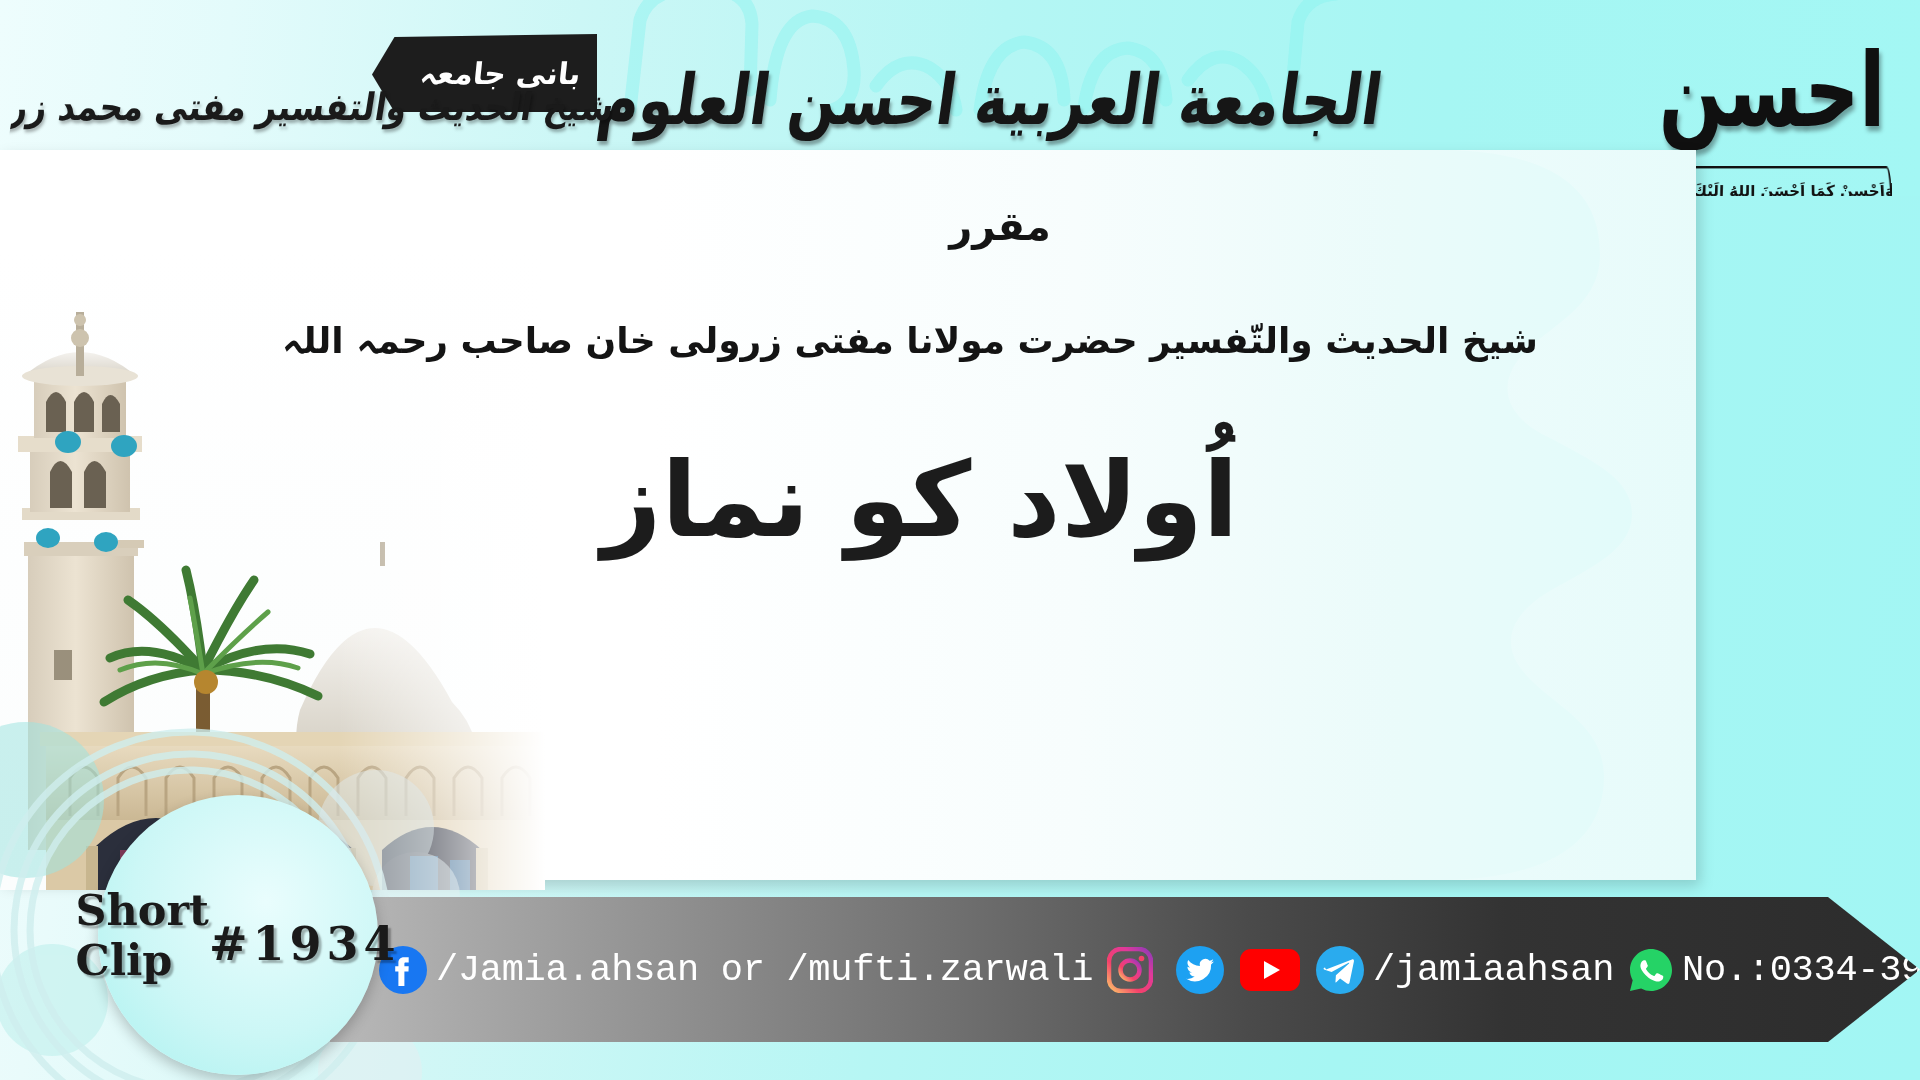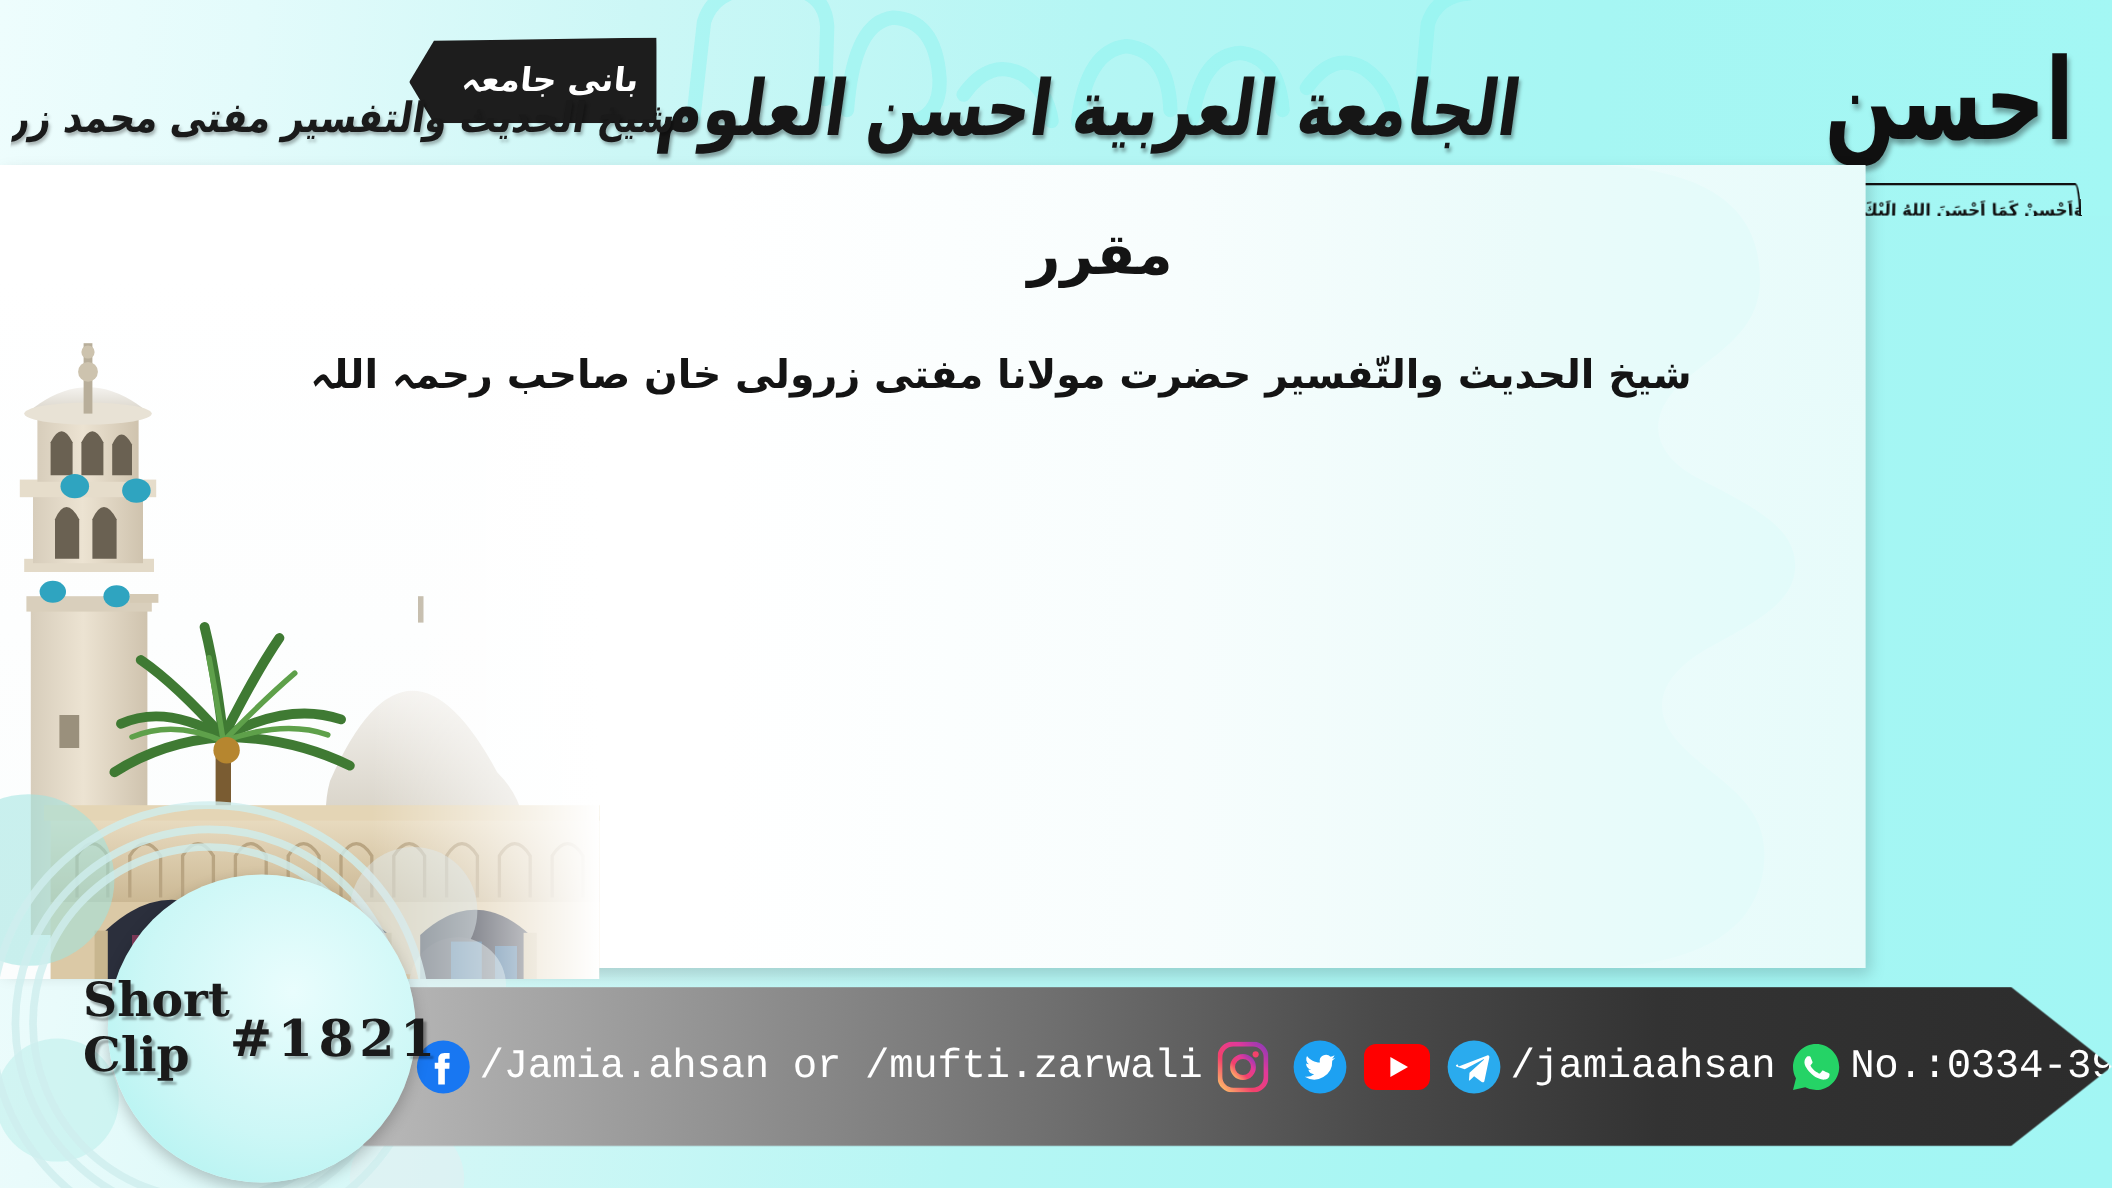--- a/index.html
+++ b/index.html
@@ -103,21 +103,21 @@
   .mosque svg{display:block;}
 
   
   .deco{position:absolute;left:-60px;top:700px;width:520px;height:400px;pointer-events:none;}
 
   
   .muqarrar{
     position:absolute;left:640px;top:205px;width:720px;
     text-align:center;direction:rtl;
     font-family:"DejaVu Sans",sans-serif;
-    font-size:52px;font-weight:bold;color:#141414;
+    font-size:40px;font-weight:bold;color:#141414;
     line-height:1.05;
   }
   .subline{
     position:absolute;left:230px;top:320px;width:1360px;
     text-align:center;direction:rtl;
     font-family:"DejaVu Sans",sans-serif;
     font-size:36px;font-weight:bold;color:#141414;
     white-space:nowrap;
   }
   .headline{
@@ -374,25 +374,26 @@
     </g>
     <g opacity=".5">
       <circle cx="436" cy="128" r="58" fill="#dfe9ec"></circle>
       <circle cx="476" cy="196" r="44" fill="#e8f0f2"></circle>
     </g>
   </svg>
 
   <div class="muqarrar">مقرر</div>
   <div class="subline">شیخ الحدیث والتّفسیر حضرت مولانا مفتی زرولی خان صاحب رحمہ اللہ</div>
   <div class="headline">
+    <span class="l1">اُولاد کو نماز</span>
   </div>
 
   <div class="badge">
     <div class="b1">Short Clip</div>
-    <div class="b2">#1821</div>
+    <div class="b2">#1934</div>
   </div>
 
   <div class="footer">
     <div class="social">
 
       <span class="ic">
         <svg width="50" height="50" viewBox="0 0 50 50">
           <circle cx="25" cy="25" r="24" fill="#1877f2"></circle>
           <path d="M30.5 26.5h-4.1V41h-6V26.5h-3.2v-5.3h3.2v-3.4c0-2.9 1.4-5.6 5.9-5.6h4.4v5.2h-3c-1 0-1.3.5-1.3 1.3v2.5h4.3z" fill="#ffffff"></path>
         </svg>

